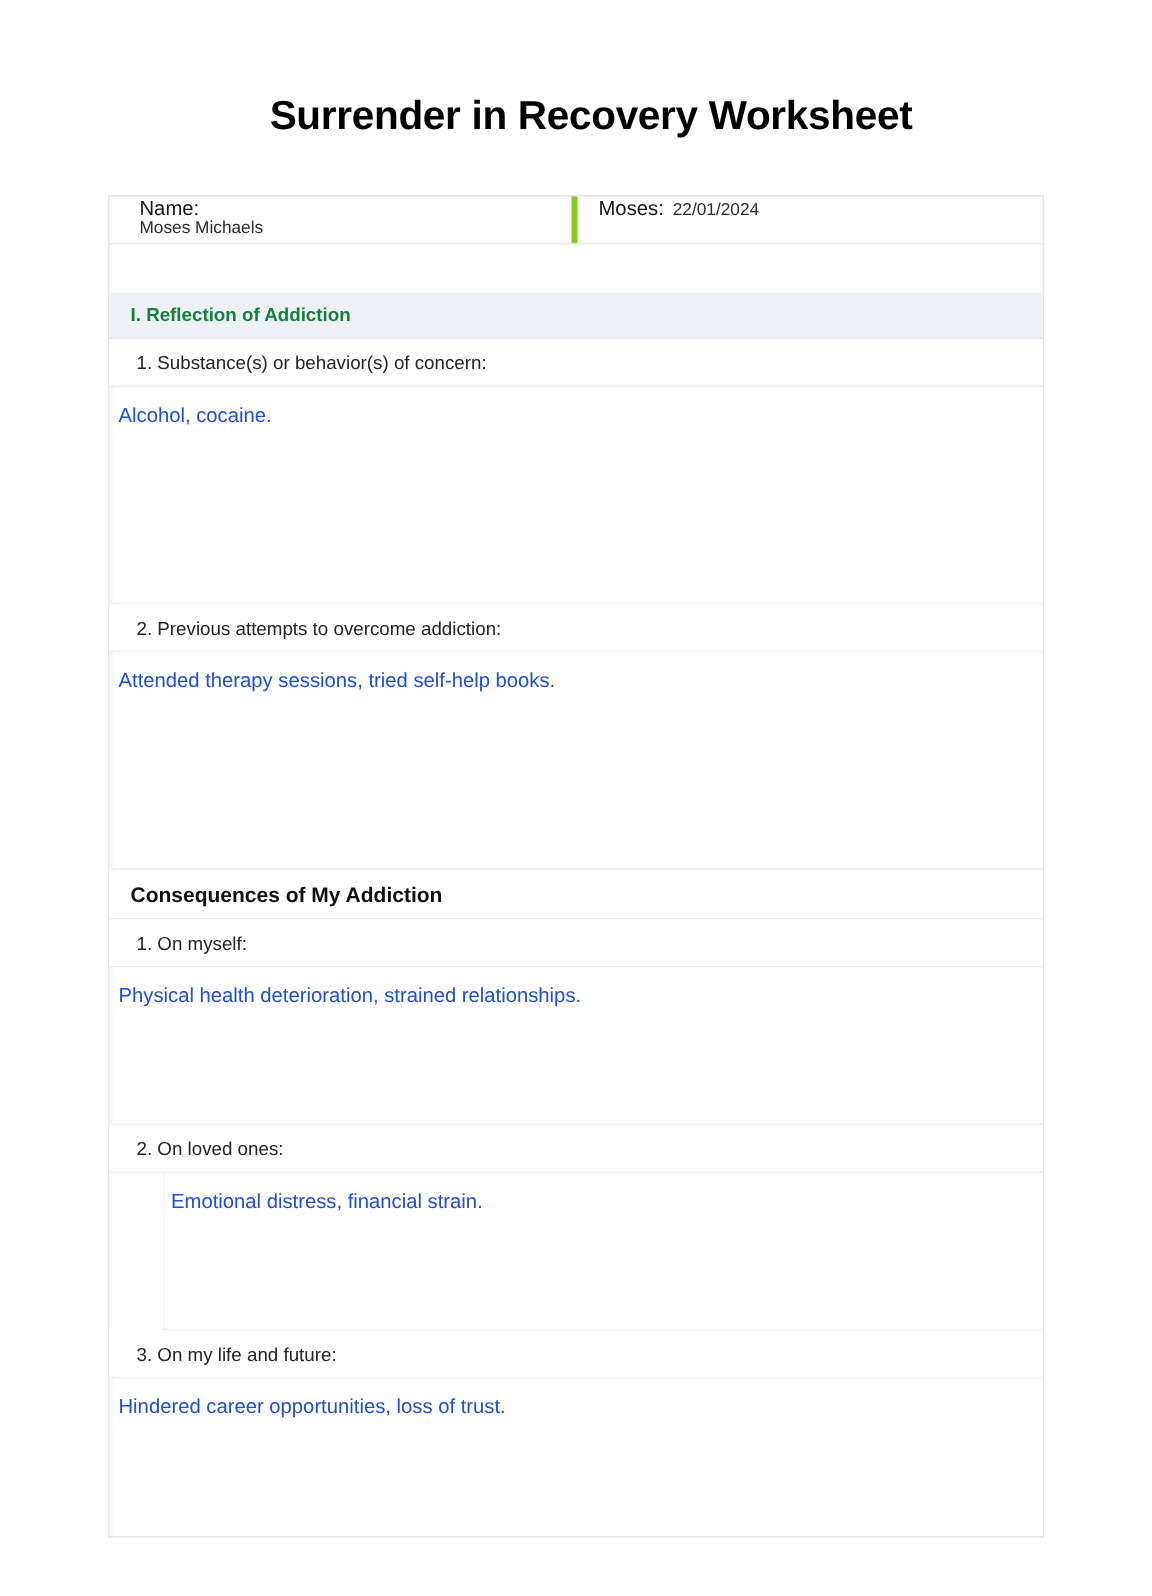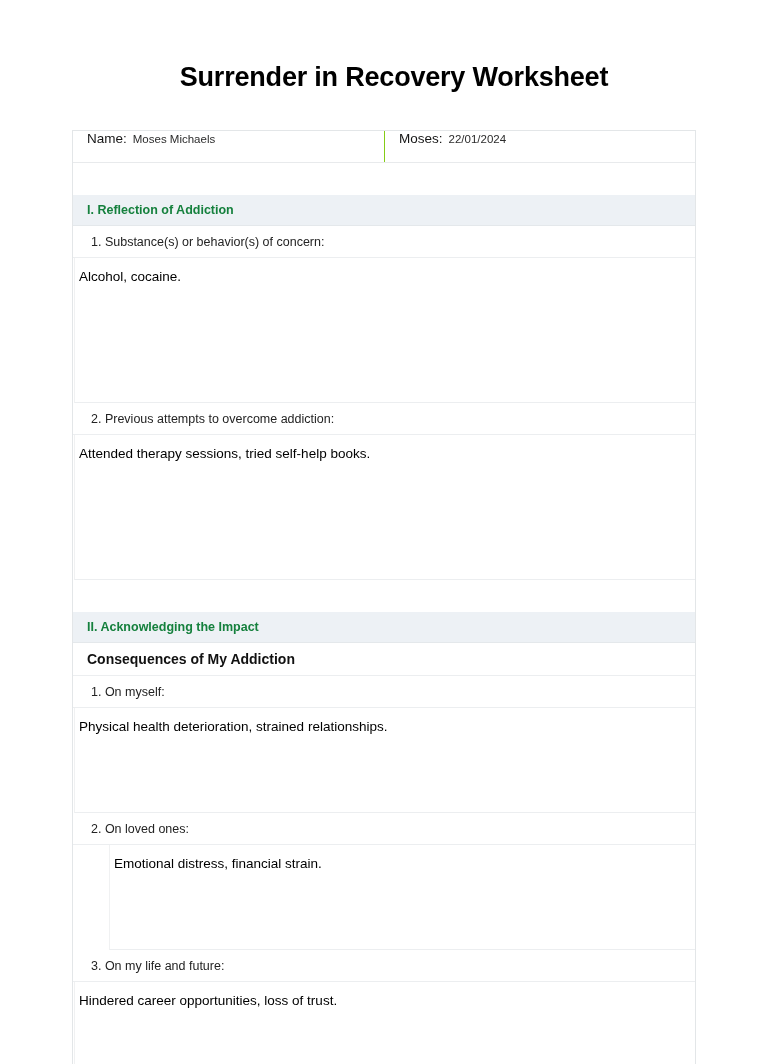--- a/index.html
+++ b/index.html
@@ -51,21 +51,22 @@
   }
   .meta-cell {
     display: flex;
     align-items: baseline;
     height: 100%;
     box-sizing: border-box;
     padding-left: 14px;
   }
   .meta-cell.name {
     width: 312px;
-    border-right: 1px solid #84cc16;
+    border-right: 4px solid #84cc16;
+    flex-direction: column;
   }
   .meta-cell.date {
     flex: 1;
   }
   .meta-label {
     font-size: 13.5px;
     color: #161616;
     white-space: nowrap;
   }
   .meta-value {
@@ -119,21 +120,21 @@
 
   
   .answer {
     background: #ffffff;
     box-sizing: border-box;
     border-bottom: 1px solid #eceef0;
     border-left: 1px solid #f0f1f2;
     margin-left: 1px;
     padding: 10px 12px 10px 4px;
     font-size: 13.5px;
-    color: #000000;
+    color: #1d4ed8;
     line-height: 1.35;
     overflow: hidden;
   }
   .answer.tall  { height: 145px; }
   .answer.tall2 { height: 145px; }
   .answer.med   { height: 105px; }
   .answer.med2  { height: 105px; margin-left: 36px; }
   .answer.last  { height: 105px; border-bottom: none; }
   .answer-text {
     display: block;
@@ -165,21 +166,20 @@
     <div class="question">1. Substance(s) or behavior(s) of concern:</div>
     <div class="answer tall">
       <span class="answer-text">Alcohol, cocaine.</span>
     </div>
 
     <div class="question">2. Previous attempts to overcome addiction:</div>
     <div class="answer tall2">
       <span class="answer-text">Attended therapy sessions, tried self-help books.</span>
     </div>
 
-    <div class="section-head">II. Acknowledging the Impact</div>
 
     <div class="sub-head">Consequences of My Addiction</div>
 
     <div class="question">1. On myself:</div>
     <div class="answer med">
       <span class="answer-text">Physical health deterioration, strained relationships.</span>
     </div>
 
     <div class="question">2. On loved ones:</div>
     <div class="answer med2">

